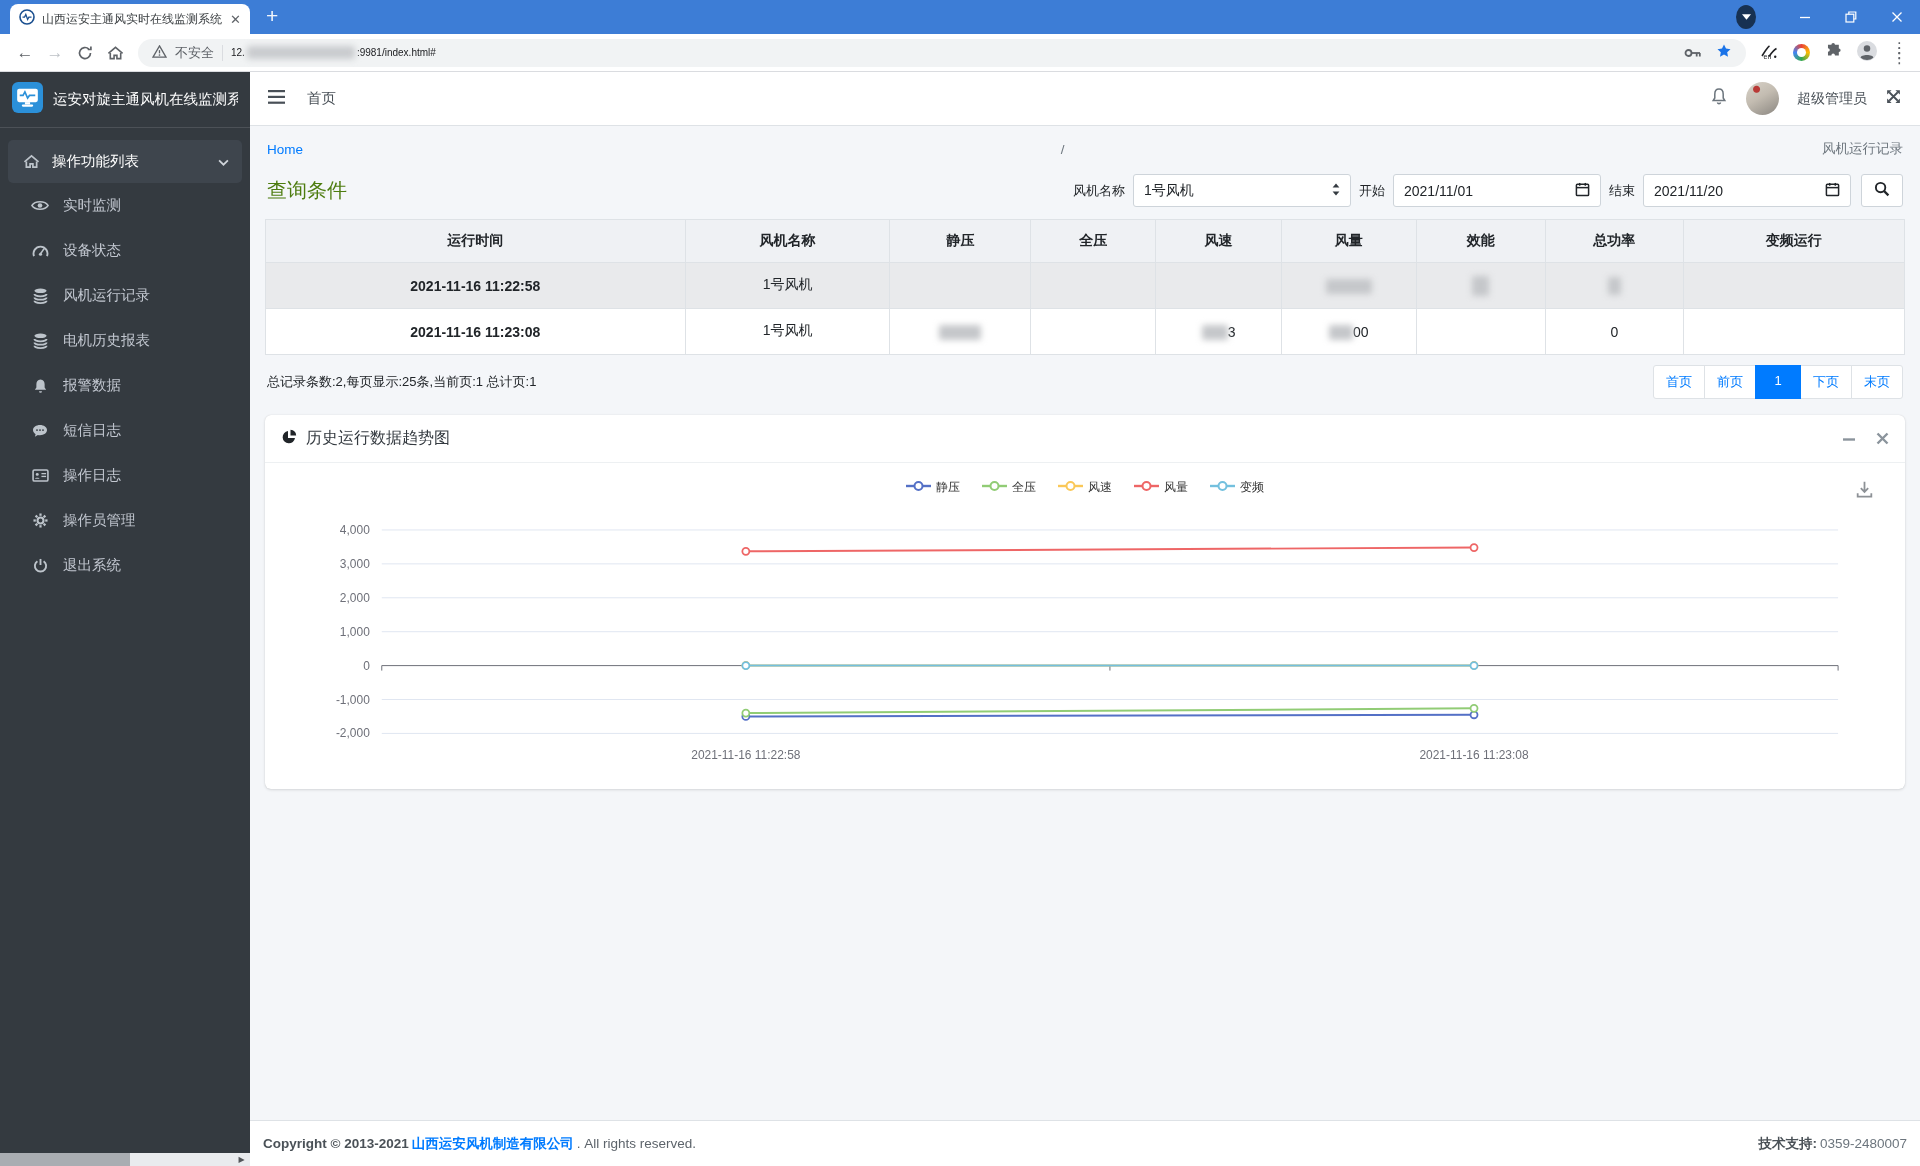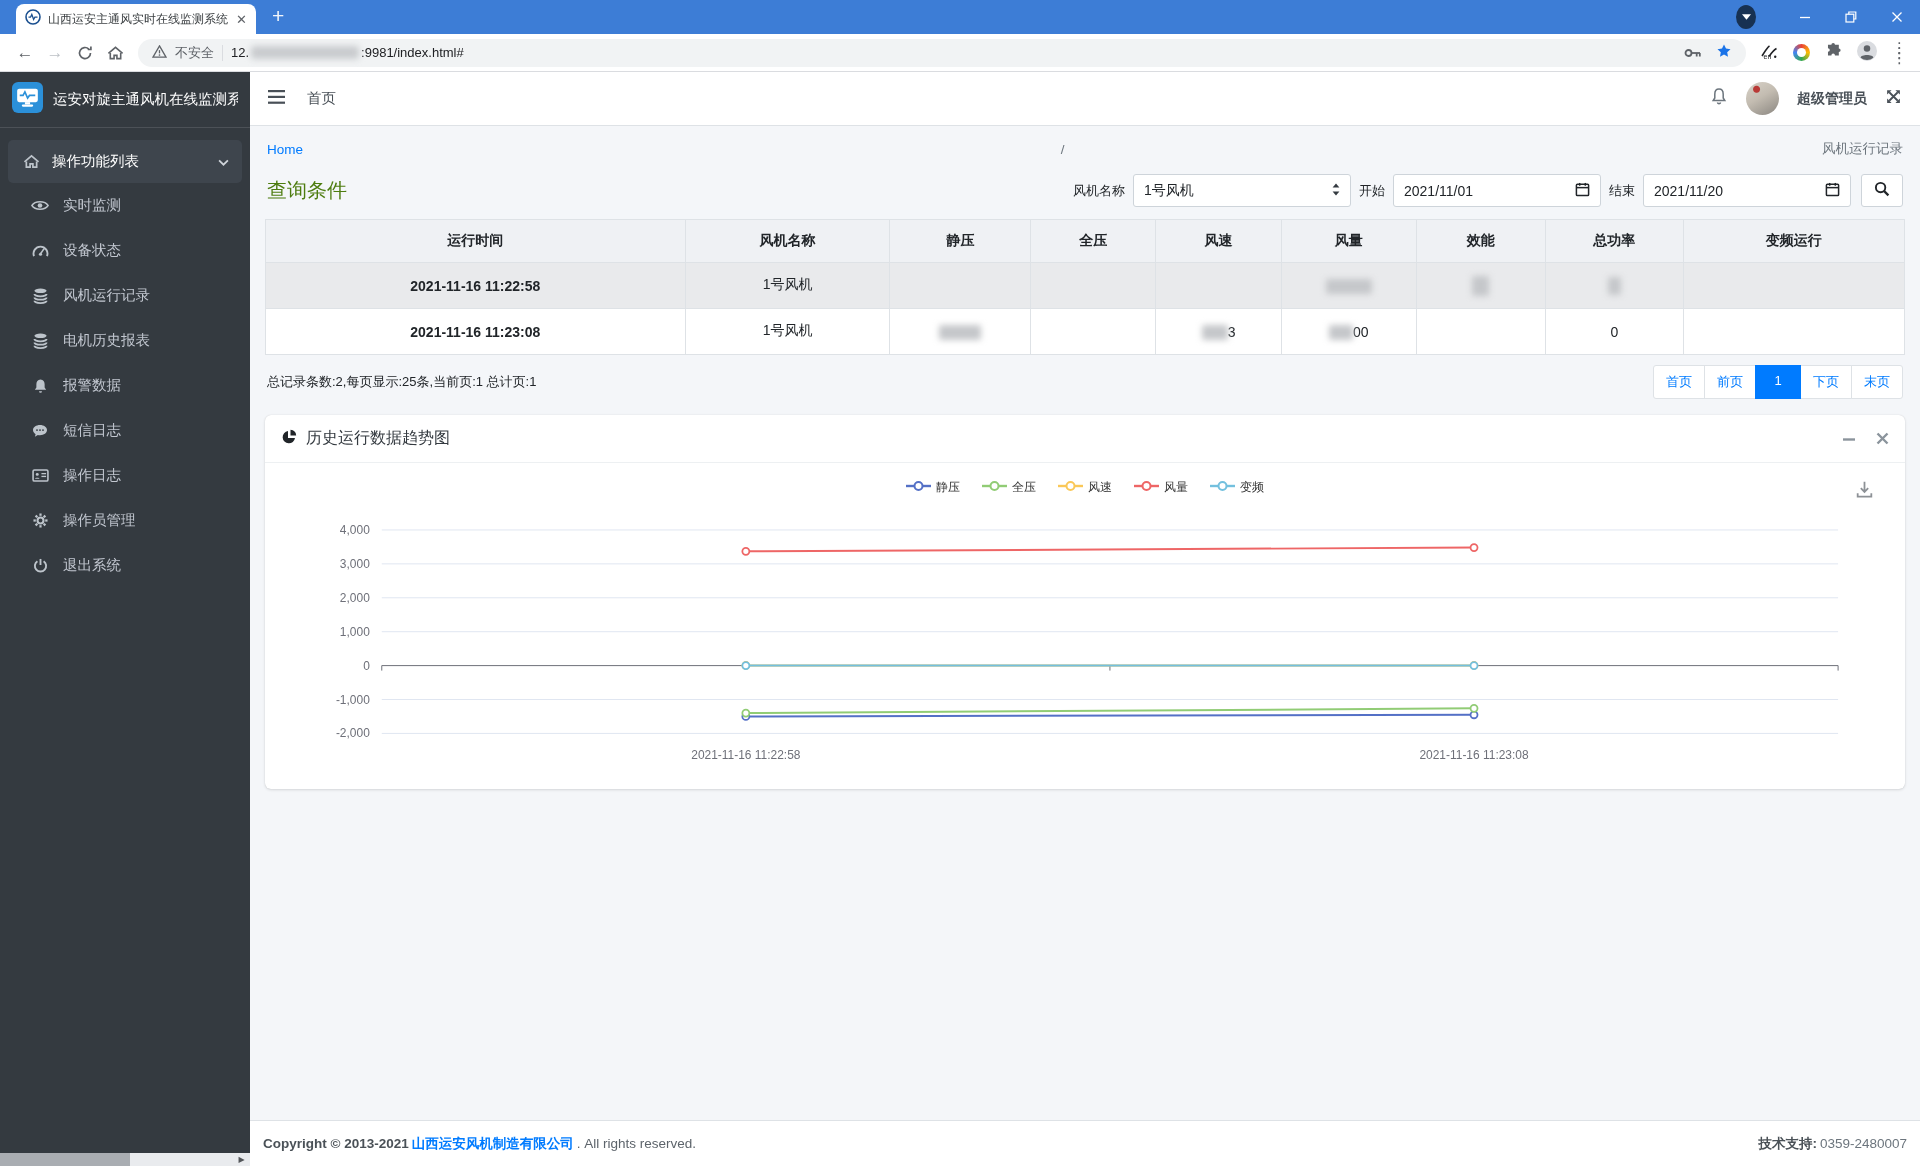--- a/index.html
+++ b/index.html
@@ -2,35 +2,35 @@
 <html><head>
 <meta charset="utf-8">
 <style>
   * { box-sizing:border-box; margin:0; padding:0; }
   html,body { width:1920px; height:1166px; }
   body { font-family:"Liberation Sans","DejaVu Sans",sans-serif; overflow:hidden; background:#f4f6f9; }
   #stage { width:1920px; height:1166px; position:relative; display:flex; flex-direction:column; }
 
   
   .tabstrip { height:34px; background:#3d7dd6; display:flex; align-items:flex-end; flex-shrink:0; }
-  .tab { margin-left:16px; width:240px; height:30px; background:#fff; border-radius:8px 8px 0 0; display:flex; align-items:center; padding:0 9px; gap:7px; }
+  .tab { margin-left:10px; width:240px; height:30px; background:#fff; border-radius:8px 8px 0 0; display:flex; align-items:center; padding:0 9px; gap:7px; }
   .tab-title { font-size:12px; color:#3c4043; white-space:nowrap; overflow:hidden; flex:1; }
   .tab-close { color:#5f6368; font-size:13px; line-height:1; cursor:default; }
   .newtab { color:#f1f5fb; font-size:21px; font-weight:400; margin:0 0 6px 16px; }
   .win-controls { margin-left:auto; display:flex; align-items:center; height:34px; }
   .win-btn { width:46px; height:34px; display:flex; align-items:center; justify-content:center; }
   .profile-badge { width:24px; height:24px; border-radius:50%; background:#173152; display:flex; align-items:center; justify-content:center; margin-right:26px; }
 
   .toolbar { height:38px; background:#fff; border-bottom:1px solid #dadce0; display:flex; align-items:center; padding:0 10px; flex-shrink:0; }
   .nav-btn { width:30px; height:30px; display:flex; align-items:center; justify-content:center; font-size:17px; color:#5f6368; border-radius:50%; }
   .nav-btn.disabled { color:#bdc1c6; }
   .omnibox { flex:1; height:28px; background:#f1f3f4; border-radius:14px; display:flex; align-items:center; padding:0 14px; gap:8px; margin:0 8px; min-width:0; }
   .sec-label { color:#5f6368; font-size:13px; white-space:nowrap; }
   .om-divider { width:1px; height:16px; background:#dadce0; }
-  .url-text { font-size:13px; color:#202124; display:flex; align-items:center; }
+  .url-text { font-size:10px; color:#202124; display:flex; align-items:center; }
   .url-blur { width:108px; height:13px; background:#c9cbce; border-radius:3px; filter:blur(3px); margin:0 2px; }
   .om-right { margin-left:auto; display:flex; align-items:center; gap:14px; }
   .ext-icons { display:flex; align-items:center; gap:15px; margin:0 12px 0 6px; }
   .color-circle { width:17px; height:17px; border-radius:50%; background:conic-gradient(#ea4335,#fbbc04,#34a853,#4285f4,#ea4335); position:relative; }
   .color-circle::after { content:""; position:absolute; inset:4px; background:#fff; border-radius:50%; }
   .menu-dots { color:#5f6368; font-size:15px; letter-spacing:0; line-height:5px; width:6px; text-align:center; }
 
   
   .app { flex:1; display:flex; min-height:0; }
   .sidebar { width:250px; background:#343a40; flex-shrink:0; position:relative; }
@@ -43,21 +43,21 @@
   .side-item .s-icon, .menu-header .s-icon { width:20px; display:flex; justify-content:center; color:#bdc4cb; }
   .sidebar-hscroll { position:absolute; bottom:0; left:0; width:250px; height:13px; background:#e9ebee; display:flex; align-items:stretch; }
   .hthumb { width:130px; background:#a9adb2; }
   .harrow { margin-left:auto; width:17px; display:flex; align-items:center; justify-content:center; color:#53565a; font-size:8px; background:#e9ebee; }
 
   .main { flex:1; display:flex; flex-direction:column; background:#f4f6f9; min-width:0; }
   .topnav { height:54px; background:#fff; border-bottom:1px solid #dee2e6; display:flex; align-items:center; padding:0 18px; gap:22px; flex-shrink:0; }
   .topnav-link { font-size:14.5px; color:#495057; }
   .topnav-right { margin-left:auto; display:flex; align-items:center; gap:18px; }
   .user-avatar { width:33px; height:33px; border-radius:50%; background-image:radial-gradient(circle at 32% 22%, #b93a36 0 3px, rgba(0,0,0,0) 4px), linear-gradient(150deg,#d8d2c8 0%,#c3bcb1 45%,#8a8680 100%); }
-  .username { font-size:14px; color:#495057;font-weight:bold; }
+  .username { font-size:14px; color:#495057; }
 
   .content { flex:1; padding:10px 15px 0; min-height:0; }
   .breadcrumb { display:flex; justify-content:space-between; align-items:center; gap:19px; font-size:13.5px; padding:4px 2px 10px; }
   .bc-home { color:#007bff; }
   .bc-sep, .bc-cur { color:#6c757d; }
 
   .query-row { display:flex; align-items:center; padding:6px 2px 12px; }
   .query-title { font-size:20px; color:#4d7c0f; }
   .filters { margin-left:auto; display:flex; align-items:center; gap:8px; }
   .f-label { font-size:13px; color:#212529; white-space:nowrap; }

